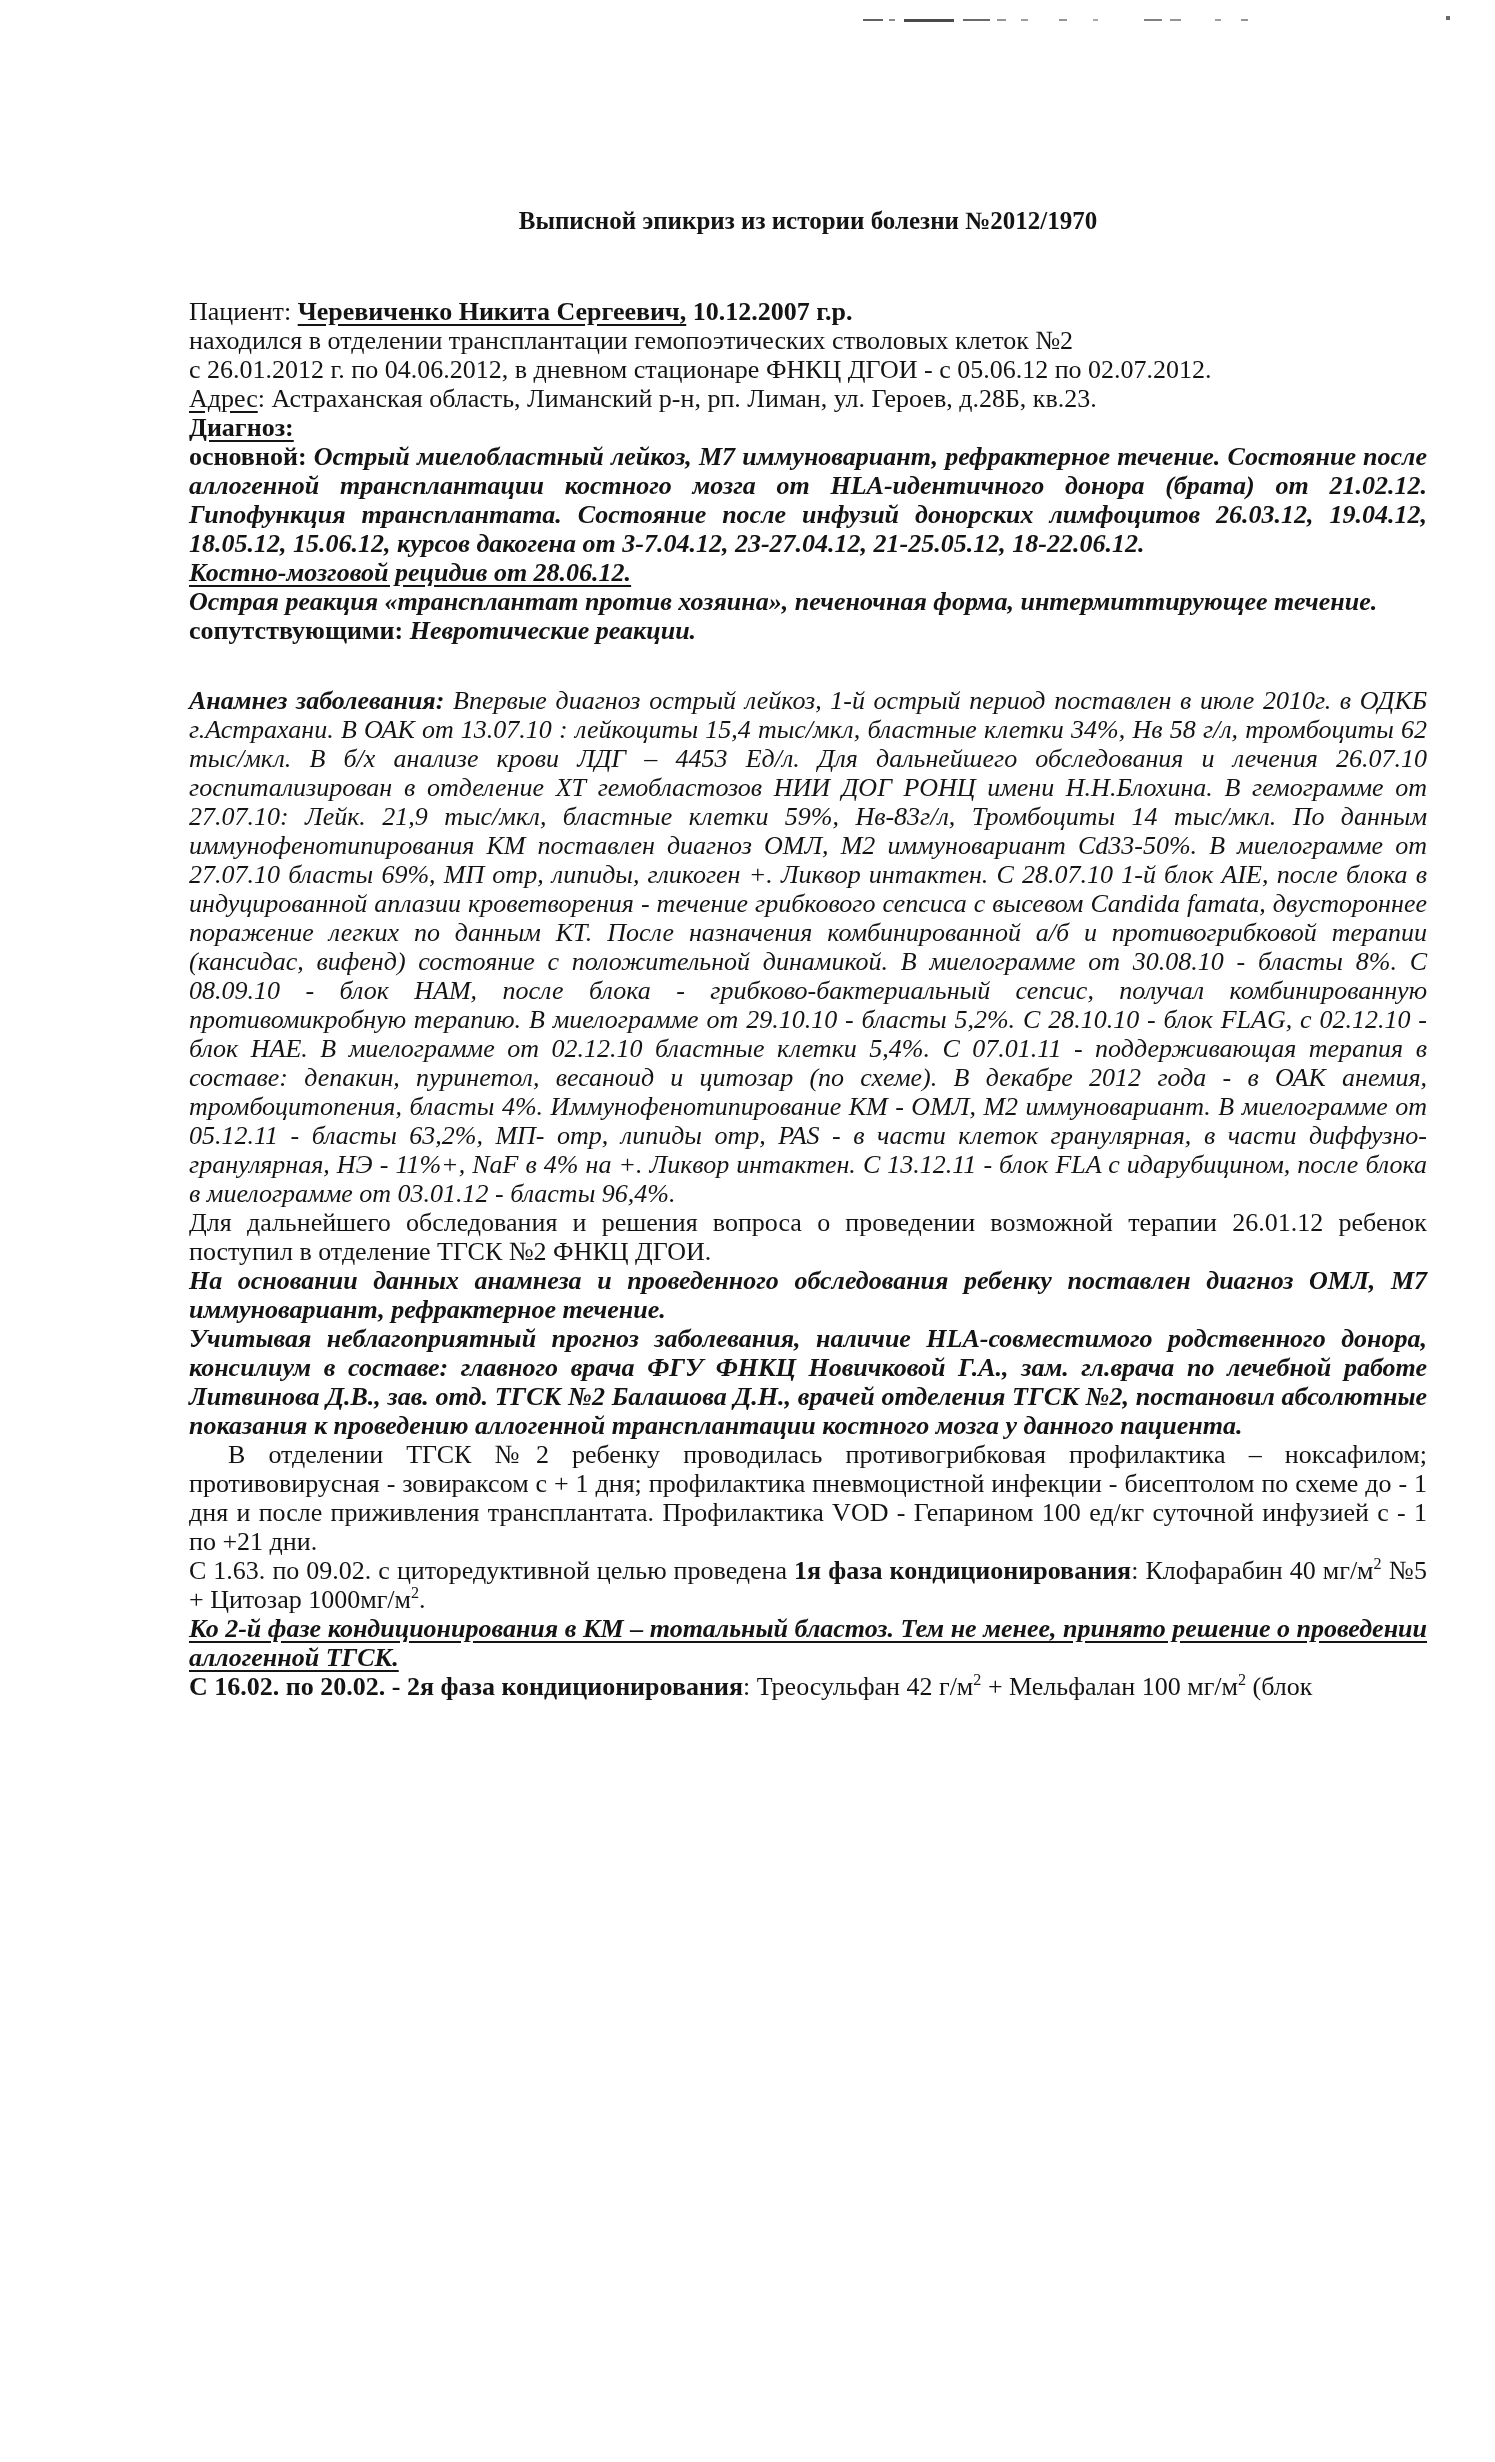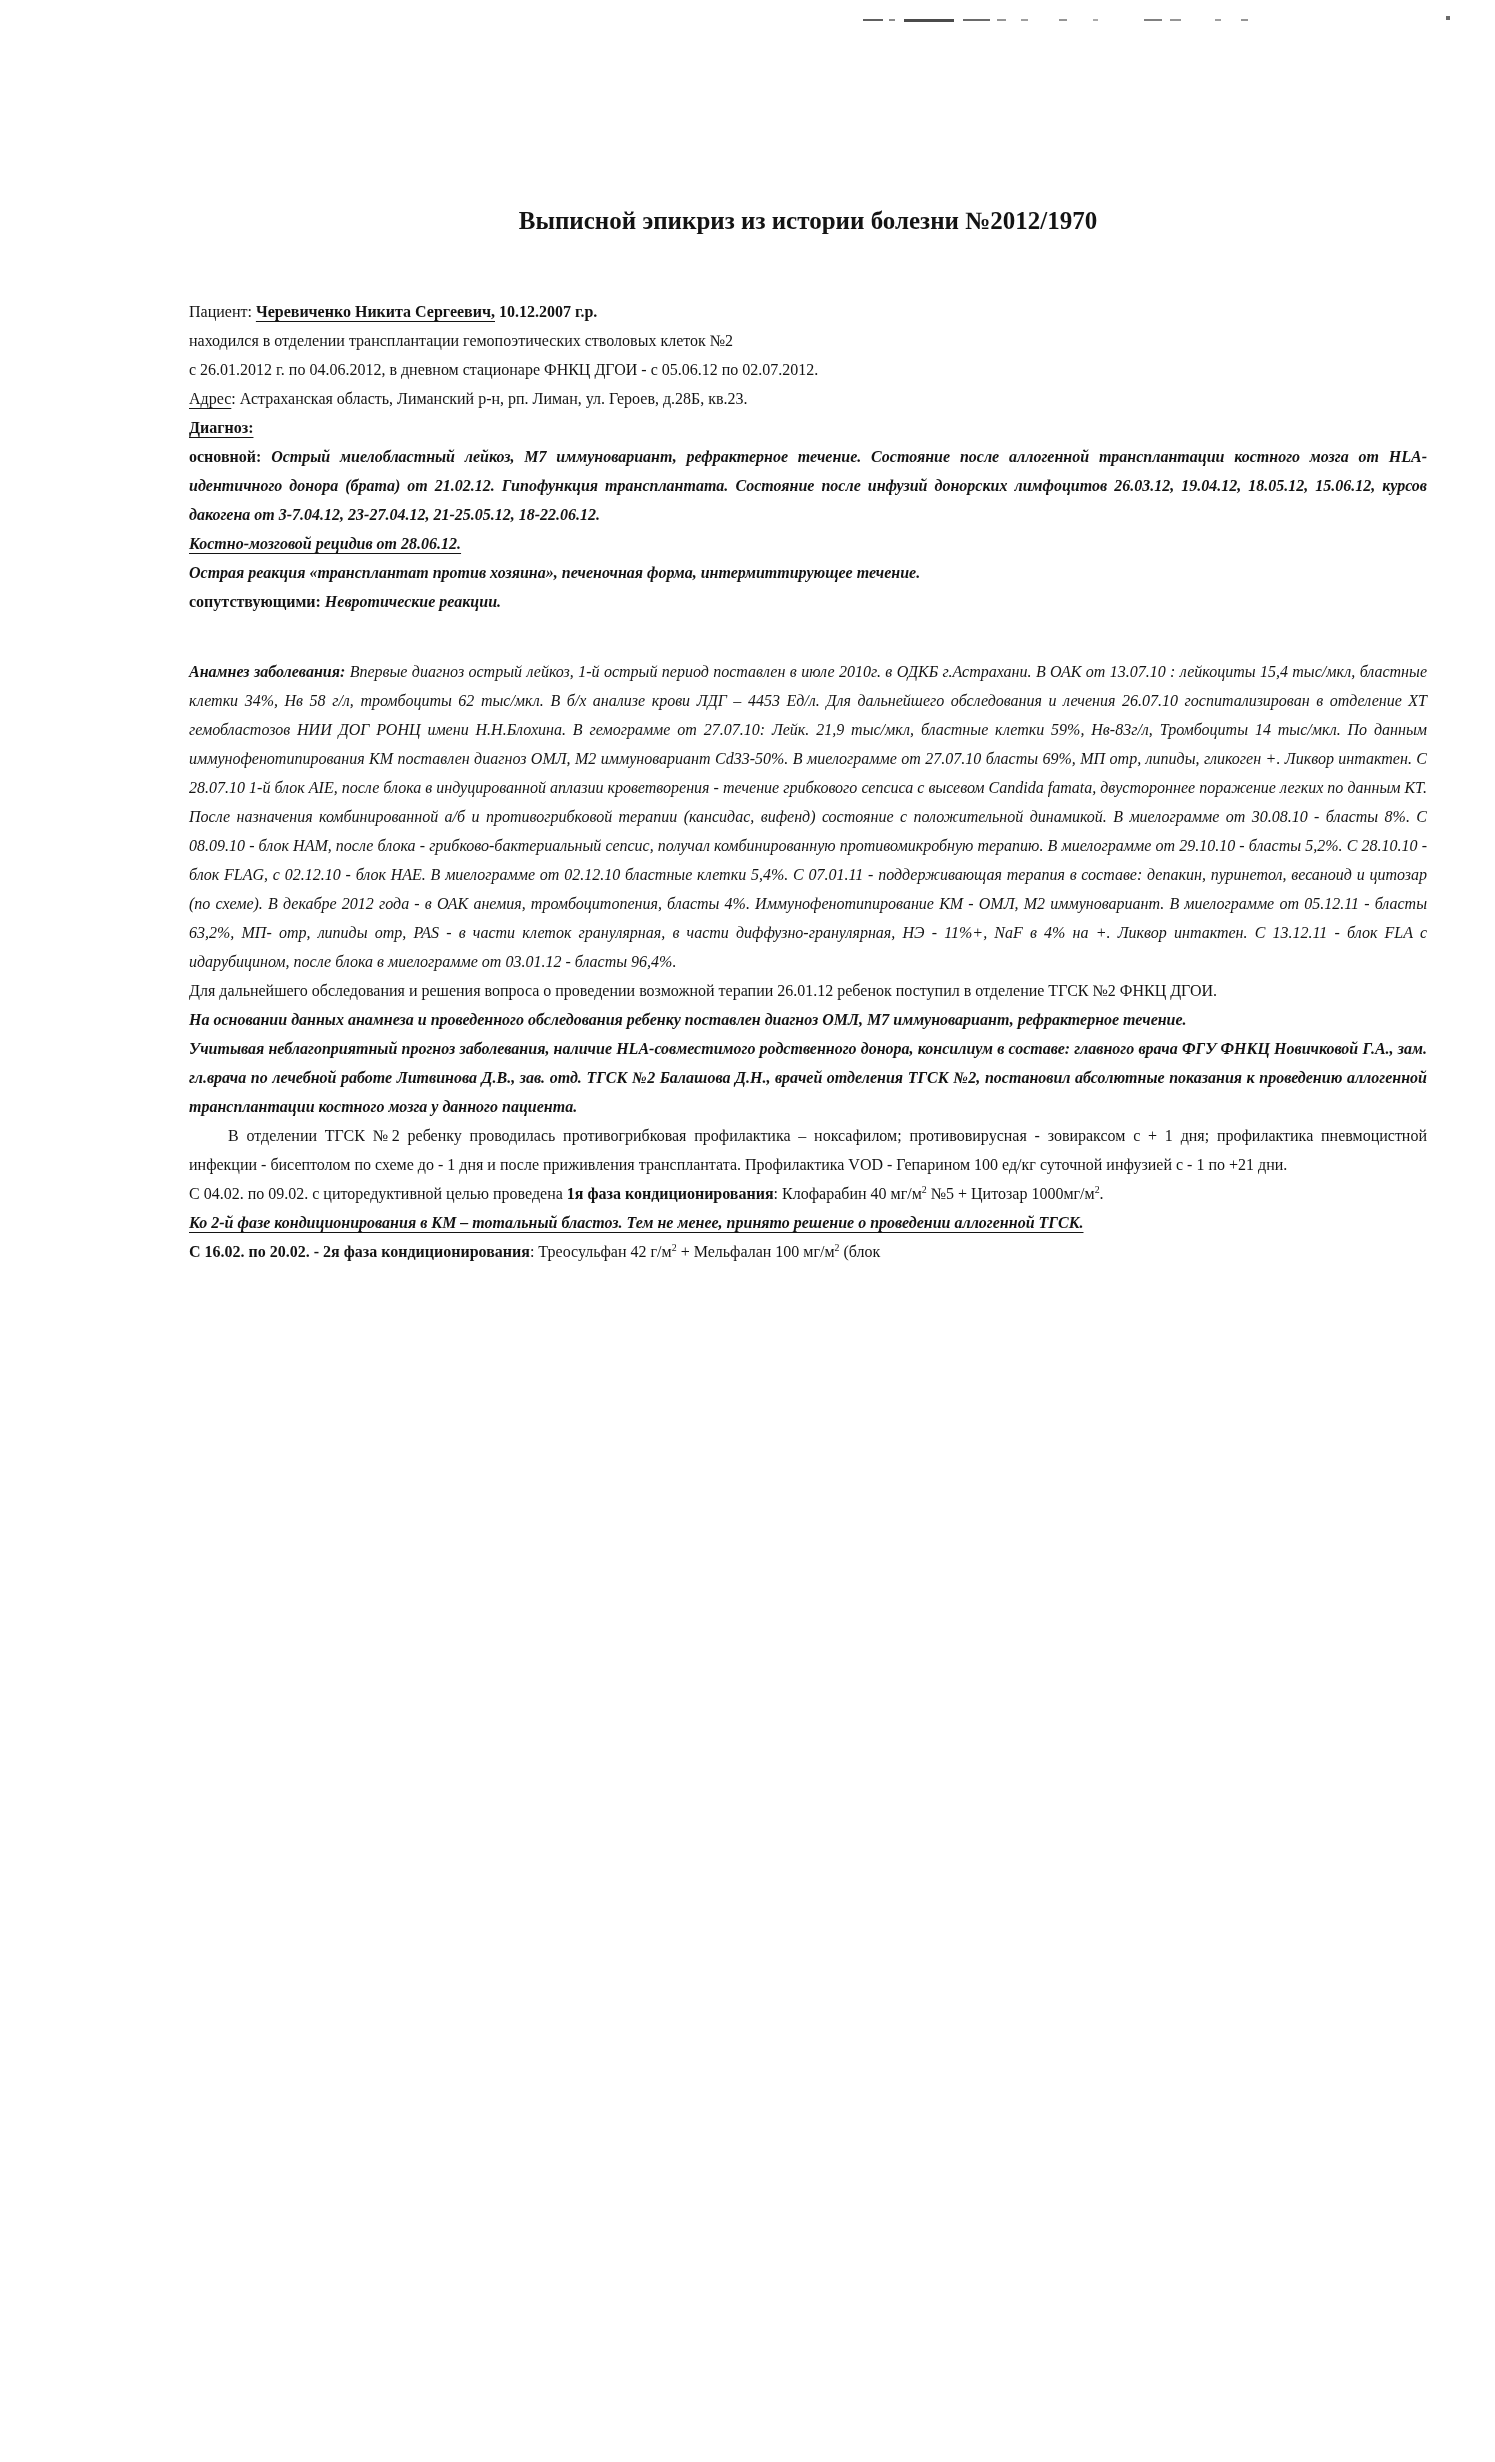--- a/index.html
+++ b/index.html
@@ -43,21 +43,21 @@
     text-align: center;
     font-size: 25px;
     line-height: 29px;
     font-weight: bold;
   }
   .content {
     position: absolute;
     left: 189px;
     top: 297px;
     width: 1238px;
-    font-size: 16px;
+    font-size: 26px;
     line-height: 29px;
   }
   .para { margin: 0; padding: 0; text-align: left; }
   .para.a-justify { text-align: justify; }
   .para.sep    { }
   .para.sep-lg { margin-top: 41px; font-style: italic; }
   .para.ind    { text-indent: 39px; }
   .b { font-weight: bold; }
   .i { font-style: italic; }
   .u { text-decoration: underline; text-underline-offset: 3.5px; }
@@ -101,21 +101,21 @@
       <p class="para"><span class="b u">Диагноз:</span></p>
       <p class="para a-justify"><span class="b">основной: </span><span class="b i">Острый миелобластный лейкоз, М7 иммуновариант, рефрактерное течение. Состояние после аллогенной трансплантации костного мозга от HLA-идентичного донора (брата) от 21.02.12. Гипофункция трансплантата. Состояние после инфузий донорских лимфоцитов 26.03.12, 19.04.12, 18.05.12, 15.06.12, курсов дакогена от 3-7.04.12, 23-27.04.12, 21-25.05.12, 18-22.06.12.</span></p>
       <p class="para"><span class="b i u">Костно-мозговой рецидив от 28.06.12.</span></p>
       <p class="para"><span class="b i">Острая реакция «трансплантат против хозяина», печеночная форма, интермиттирующее течение.</span></p>
       <p class="para"><span class="b">сопутствующими: </span><span class="b i">Невротические реакции.</span></p>
       <p class="para a-justify sep-lg"><span class="b">Анамнез заболевания: </span><span>Впервые диагноз острый лейкоз, 1-й острый период поставлен в июле 2010г. в ОДКБ г.Астрахани. В ОАК от 13.07.10 : лейкоциты 15,4 тыс/мкл, бластные клетки 34%, Нв 58 г/л, тромбоциты 62 тыс/мкл. В б/х анализе крови ЛДГ – 4453 Ед/л. Для дальнейшего обследования и лечения 26.07.10 госпитализирован в отделение ХТ гемобластозов НИИ ДОГ РОНЦ имени Н.Н.Блохина. В гемограмме от 27.07.10: Лейк. 21,9 тыс/мкл, бластные клетки 59%, Нв-83г/л, Тромбоциты 14 тыс/мкл. По данным иммунофенотипирования КМ поставлен диагноз ОМЛ, М2 иммуновариант Cd33-50%. В миелограмме от 27.07.10 бласты 69%, МП отр, липиды, гликоген +. Ликвор интактен. С 28.07.10 1-й блок AIE, после блока в индуцированной аплазии кроветворения - течение грибкового сепсиса с высевом Candida famata, двустороннее поражение легких по данным КТ. После назначения комбинированной а/б и противогрибковой терапии (кансидас, вифенд) состояние с положительной динамикой. В миелограмме от 30.08.10 - бласты 8%. С 08.09.10 - блок НАМ, после блока - грибково-бактериальный сепсис, получал комбинированную противомикробную терапию. В миелограмме от 29.10.10 - бласты 5,2%. С 28.10.10 - блок FLAG, с 02.12.10 - блок НАЕ. В миелограмме от 02.12.10 бластные клетки 5,4%. С 07.01.11 - поддерживающая терапия в составе: депакин, пуринетол, весаноид и цитозар (по схеме). В декабре 2012 года - в ОАК анемия, тромбоцитопения, бласты 4%. Иммунофенотипирование КМ - ОМЛ, М2 иммуновариант. В миелограмме от 05.12.11 - бласты 63,2%, МП- отр, липиды отр, PAS - в части клеток гранулярная, в части диффузно-гранулярная, НЭ - 11%+, NaF в 4% на +. Ликвор интактен. С 13.12.11 - блок FLA с идарубицином, после блока в миелограмме от 03.01.12 - бласты 96,4%.</span></p>
       <p class="para a-justify sep"><span>Для дальнейшего обследования и решения вопроса о проведении возможной терапии 26.01.12 ребенок поступил в отделение ТГСК №2 ФНКЦ ДГОИ.</span></p>
       <p class="para a-justify sep"><span class="b i">На основании данных анамнеза и проведенного обследования ребенку поставлен диагноз ОМЛ, М7 иммуновариант, рефрактерное течение.</span></p>
       <p class="para a-justify sep"><span class="b i">Учитывая неблагоприятный прогноз заболевания, наличие HLA-совместимого родственного донора, консилиум в составе: главного врача ФГУ ФНКЦ Новичковой Г.А., зам. гл.врача по лечебной работе Литвинова Д.В., зав. отд. ТГСК №2 Балашова Д.Н., врачей отделения ТГСК №2, постановил абсолютные показания к проведению аллогенной трансплантации костного мозга у данного пациента.</span></p>
       <p class="para a-justify sep ind"><span>В отделении ТГСК №2 ребенку проводилась противогрибковая профилактика – ноксафилом; противовирусная - зовираксом с + 1 дня; профилактика пневмоцистной инфекции - бисептолом по схеме до - 1 дня и после приживления трансплантата. Профилактика VOD - Гепарином 100 ед/кг суточной инфузией с - 1 по +21 дни.</span></p>
-      <p class="para a-justify sep"><span>С 04.02. по 09.02. с циторедуктивной целью проведена </span><span class="b">1я фаза кондиционирования</span><span>: Клофарабин 40 мг/м</span><sup>2</sup><span> №5 + Цитозар 1000мг/м</span><sup>2</sup><span>.</span></p>
+      <p class="para a-justify sep"><span>С 1.63. по 09.02. с циторедуктивной целью проведена </span><span class="b">1я фаза кондиционирования</span><span>: Клофарабин 40 мг/м</span><sup>2</sup><span> №5 + Цитозар 1000мг/м</span><sup>2</sup><span>.</span></p>
       <p class="para a-justify sep"><span class="b i u">Ко 2-й фазе кондиционирования в КМ – тотальный бластоз. Тем не менее, принято решение о проведении аллогенной ТГСК.</span></p>
       <p class="para a-justify sep"><span class="b">С 16.02. по 20.02. - </span><span class="b">2я фаза кондиционирования</span><span>: Треосульфан 42 г/м</span><sup>2</sup><span> + Мельфалан 100 мг/м</span><sup>2</sup><span> (блок</span></p>
     </div>
 
   <div class="page-number">1</div>
 
 </div>
 
 
 </body></html>

